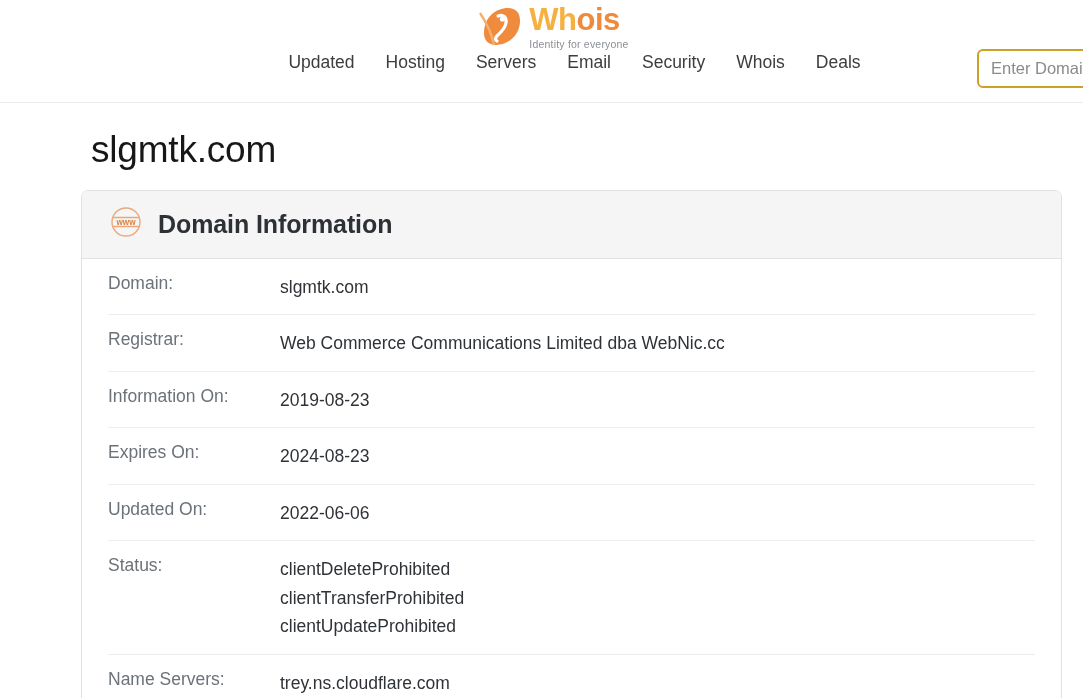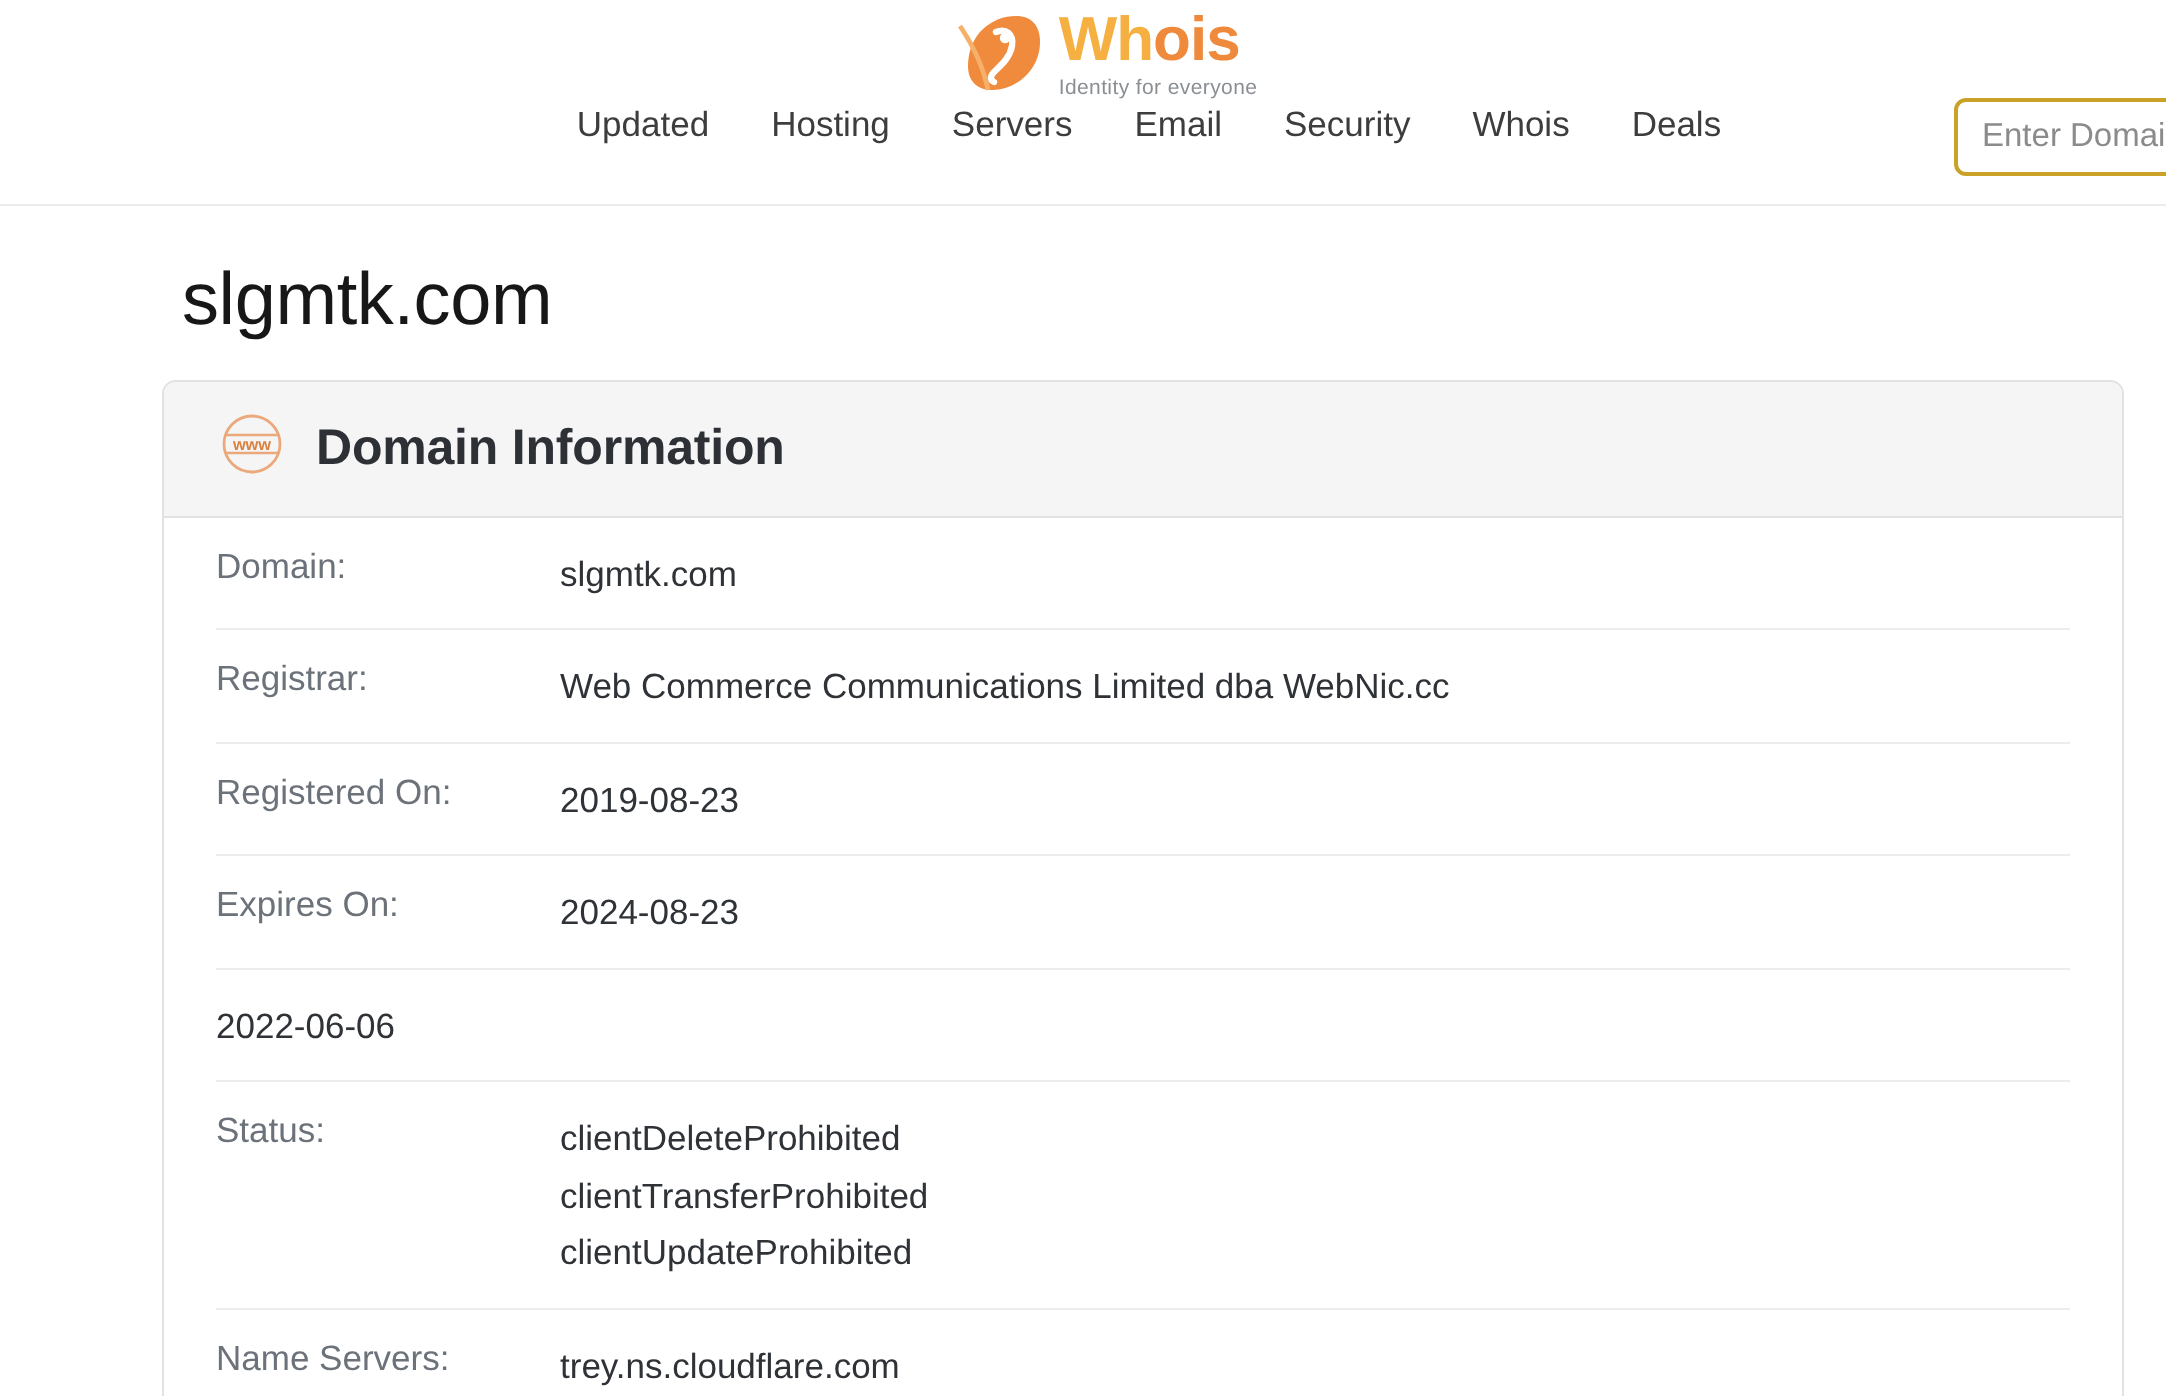--- a/index.html
+++ b/index.html
@@ -230,34 +230,35 @@
       </div>
 
       <div class="info-row">
         <div class="info-label">Registrar:</div>
         <div class="info-value">
           <span class="v-line">Web Commerce Communications Limited dba WebNic.cc</span>
         </div>
       </div>
 
       <div class="info-row">
-        <div class="info-label">Registered On:</div>
+        <div class="info-label">Information On:</div>
         <div class="info-value">
           <span class="v-line">2019-08-23</span>
         </div>
       </div>
 
       <div class="info-row">
         <div class="info-label">Expires On:</div>
         <div class="info-value">
           <span class="v-line">2024-08-23</span>
         </div>
       </div>
 
       <div class="info-row">
+        <div class="info-label">Updated On:</div>
         <div class="info-value">
           <span class="v-line">2022-06-06</span>
         </div>
       </div>
 
       <div class="info-row">
         <div class="info-label">Status:</div>
         <div class="info-value">
           <span class="v-line">clientDeleteProhibited</span>
           <span class="v-line">clientTransferProhibited</span>

